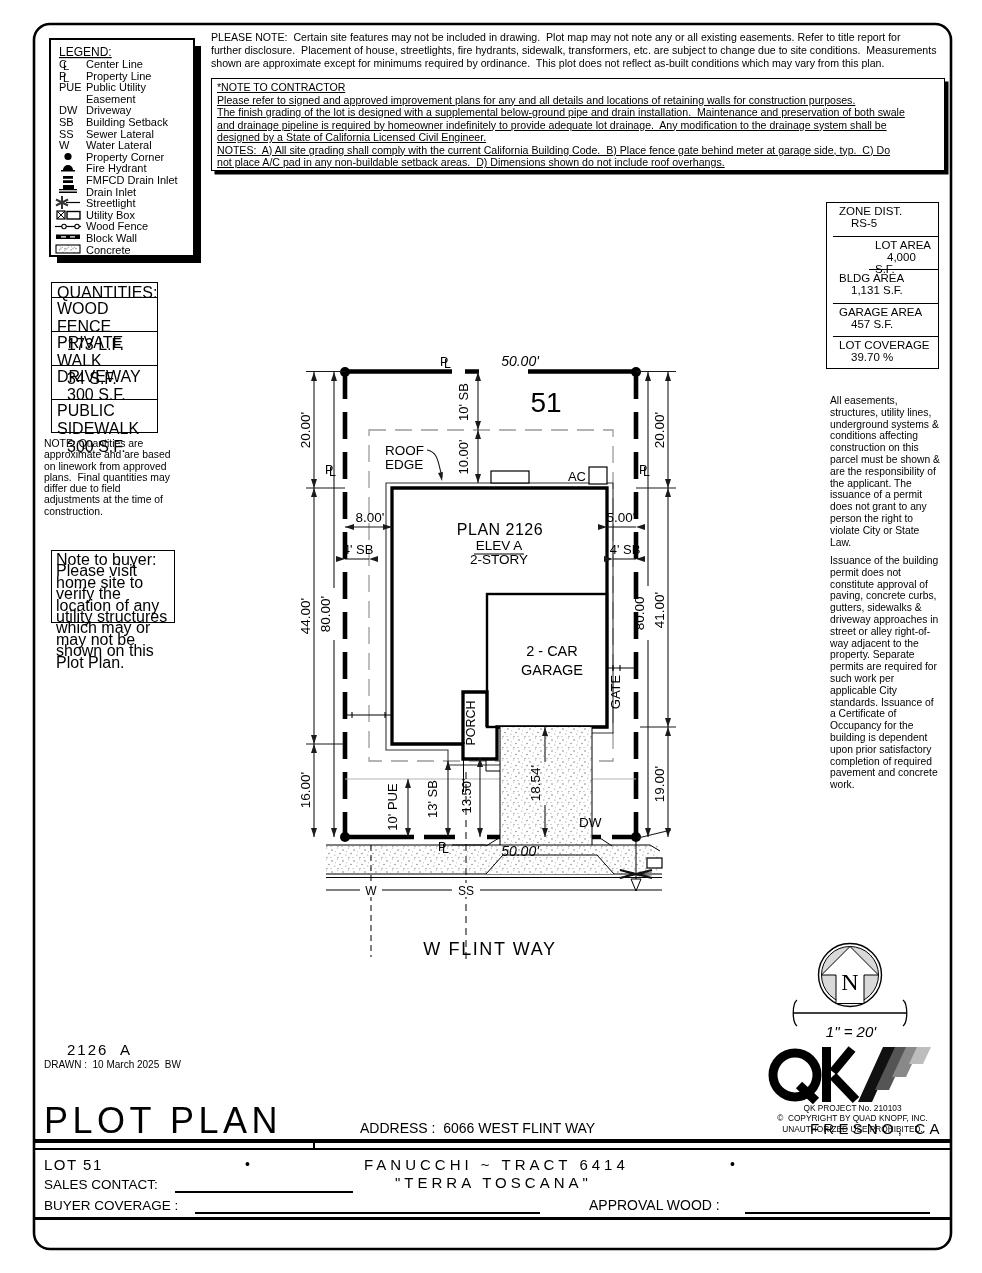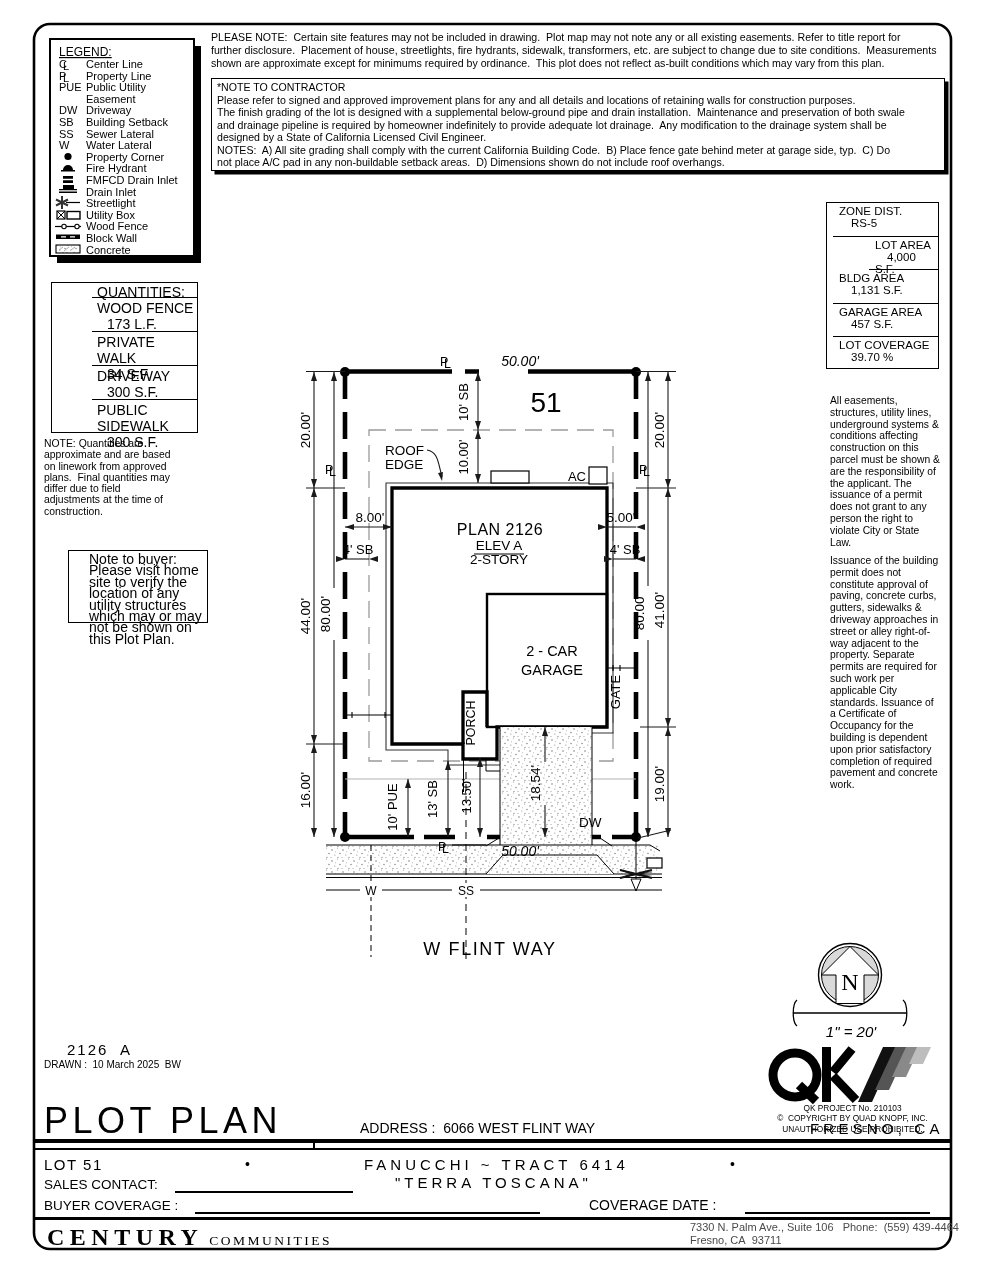--- a/index.html
+++ b/index.html
@@ -357,47 +357,47 @@
 <g>
 <rect x="56" y="245" width="24" height="8" fill="url(#stip)" stroke="#000" stroke-width="1.1"></rect>
 <path d="M59,250 l4,-3 M64,251 l5,-4 M71,250 l4,-3" stroke="#888" stroke-width="0.7"></path>
 </g>
 </svg>
 
 <div class="abs" style="left:211px;top:31px;width:745px;font-size:10.6px;line-height:13px;white-space:nowrap;">PLEASE NOTE:&nbsp; Certain site features may not be included in drawing.&nbsp; Plot map may not note any or all existing easements. Refer to title report for<br>
 further disclosure.&nbsp; Placement of house, streetlights, fire hydrants, sidewalk, transformers, etc. are subject to change due to site conditions.&nbsp; Measurements<br>
 shown are approximate except for minimums required by ordinance.&nbsp; This plot does not reflect as-built conditions which may vary from this plan.</div>
 
-<div class="abs" style="left:211px;top:78px;width:727px;height:89px;border:1.6px solid #000;box-shadow:3.5px 3.5px 0 #000;padding:2px 0 0 5px;font-size:10.6px;line-height:12.5px;white-space:nowrap;">*NOTE TO CONTRACTOR<br>
+<div class="abs" style="left:211px;top:78px;width:727px;height:89px;border:1.6px solid #000;box-shadow:3.5px 3.5px 0 #000;padding:2px 0 0 5px;font-size:10.6px;line-height:12.5px;white-space:nowrap;text-decoration:underline;">*NOTE TO CONTRACTOR<br>
 Please refer to signed and approved improvement plans for any and all details and locations of retaining walls for construction purposes.<br>
 The finish grading of the lot is designed with a supplemental below-ground pipe and drain installation.&nbsp; Maintenance and preservation of both swale<br>
 and drainage pipeline is required by homeowner indefinitely to provide adequate lot drainage.&nbsp; Any modification to the drainage system shall be<br>
 designed by a State of California Licensed Civil Engineer.<br>
 NOTES:&nbsp; A) All site grading shall comply with the current California Building Code.&nbsp; B) Place fence gate behind meter at garage side, typ.&nbsp; C) Do<br>
 not place A/C pad in any non-buildable setback areas.&nbsp; D) Dimensions shown do not include roof overhangs.</div>
 
 <div class="abs" style="left:826px;top:202px;width:105px;border:1.4px solid #000;font-size:11.5px;padding-left:6px;">
 <div style="border-bottom:1.4px solid #000;height:30.6px;padding:2px 0 0 6px;">ZONE DIST.<br><span style="padding-left:12px;">RS-5</span></div>
 <div style="border-bottom:1.4px solid #000;height:30.6px;padding:2px 0 0 6px;margin-left:36px;">LOT AREA<br><span style="padding-left:12px;">4,000 S.F.</span></div>
 <div style="border-bottom:1.4px solid #000;height:30.6px;padding:2px 0 0 6px;">BLDG AREA<br><span style="padding-left:12px;">1,131 S.F.</span></div>
 <div style="border-bottom:1.4px solid #000;height:30.6px;padding:2px 0 0 6px;">GARAGE AREA<br><span style="padding-left:12px;">457 S.F.</span></div>
 <div style="height:29px;padding:2px 0 0 6px;">LOT COVERAGE<br><span style="padding-left:12px;">39.70 %</span></div>
 </div>
 
-<div class="abs" style="left:51px;top:282px;width:105px;border:1.4px solid #000;font-size:14px;padding-left:40px;">
+<div class="abs" style="left:51px;top:282px;width:105px;border:1.4px solid #000;font-size:16px;">
 <div style="border-bottom:1.4px solid #000;height:13px;padding:1px 0 0 5px;">QUANTITIES:</div>
 <div style="border-bottom:1.4px solid #000;height:31px;padding:2px 0 0 5px;">WOOD FENCE<br><span style="padding-left:10px;">173 L.F.</span></div>
 <div style="border-bottom:1.4px solid #000;height:31px;padding:2px 0 0 5px;">PRIVATE WALK<br><span style="padding-left:10px;">34 S.F.</span></div>
 <div style="border-bottom:1.4px solid #000;height:31px;padding:2px 0 0 5px;">DRIVEWAY<br><span style="padding-left:10px;">300 S.F.</span></div>
 <div style="height:30px;padding:2px 0 0 5px;">PUBLIC SIDEWALK<br><span style="padding-left:10px;">300 S.F.</span></div>
 </div>
 
 <div class="abs" style="left:44px;top:438px;width:135px;font-size:10.4px;line-height:11.3px;">NOTE: Quantities are approximate and are based on linework from approved plans.&nbsp; Final quantities may differ due to field adjustments at the time of construction.</div>
 
-<div class="abs" style="left:68px;top:550px;width:118px;height:68px;border:1.5px solid #000;padding:3px 0 0 20px;font-size:14px;line-height:11.4px;">Note to buyer:&nbsp; Please visit home site to verify the location of any utility structures which may or may not be shown on this Plot Plan.</div>
+<div class="abs" style="left:51px;top:550px;width:118px;height:68px;border:1.5px solid #000;padding:3px 0 0 4px;font-size:16px;line-height:11.4px;">Note to buyer:&nbsp; Please visit home site to verify the location of any utility structures which may or may not be shown on this Plot Plan.</div>
 
 <div class="abs" style="left:830px;top:395px;width:112px;font-size:10.3px;line-height:11.8px;">All easements, structures, utility lines, underground systems &amp; conditions affecting construction on this parcel must be shown &amp; are the responsibility of the applicant. The issuance of a permit does not grant to any person the right to violate City or State Law.</div>
 
 <div class="abs" style="left:830px;top:555px;width:110px;font-size:10.3px;line-height:11.8px;">Issuance of the building permit does not constitute approval of paving, concrete curbs, gutters, sidewalks &amp; driveway approaches in street or alley right-of-way adjacent to the property. Separate permits are required for such work per applicable City standards. Issuance of a Certificate of Occupancy for the building is dependent upon prior satisfactory completion of required pavement and concrete work.</div>
 
 <div class="abs" style="left:44px;top:1059px;font-size:10px;">DRAWN :&nbsp; 10 March 2025&nbsp; BW</div>
 
 <div class="abs" style="left:47px;top:1041px;font-size:15px;letter-spacing:2px;margin-left:20px;">2126&nbsp; A</div>
 
 <div class="abs" style="left:44px;top:1100px;font-size:36px;letter-spacing:4.5px;">PLOT PLAN</div>
@@ -416,21 +416,19 @@
 <div class="abs" style="left:364px;top:1156px;font-size:15px;letter-spacing:4px;">FANUCCHI ~ TRACT 6414</div>
 <div class="abs" style="left:730px;top:1156px;font-size:14px;">•</div>
 <div class="abs" style="left:810px;top:1120px;font-size:15px;letter-spacing:4.2px;">FRESNO, CA</div>
 
 <div class="abs" style="left:44px;top:1177px;font-size:13.5px;">SALES CONTACT:</div>
 <div class="abs" style="left:175px;top:1191px;width:178px;height:1.6px;background:#000;"></div>
 <div class="abs" style="left:395px;top:1174px;font-size:15px;letter-spacing:4px;">"TERRA TOSCANA"</div>
 
 <div class="abs" style="left:44px;top:1198px;font-size:13.5px;">BUYER COVERAGE :</div>
 <div class="abs" style="left:195px;top:1212px;width:345px;height:1.6px;background:#000;"></div>
-<div class="abs" style="left:589px;top:1197px;font-size:14px;">COVERAGE DATE :</div>
+<div class="abs" style="left:589px;top:1197px;font-size:14px;">APPROVAL WOOD :</div>
 <div class="abs" style="left:745px;top:1212px;width:185px;height:1.6px;background:#000;"></div>
 
 <div class="abs" style="left:34px;top:1216.5px;width:917px;height:3.5px;background:#000;"></div>
 
-<div class="abs" style="left:47px;top:1224px;font-family:'Liberation Serif',serif;font-size:24px;letter-spacing:5.5px;font-weight:bold;">CENTURY<span style="font-size:13.5px;letter-spacing:2.5px;font-weight:normal;">&nbsp;COMMUNITIES</span></div>
-
-<div class="abs" style="left:690px;top:1221px;font-size:11px;color:#4a4a4a;line-height:13px;">7330 N. Palm Ave., Suite 106&nbsp;&nbsp;&nbsp;Phone:&nbsp; (559) 439-4464<br>Fresno, CA&nbsp; 93711</div>
+
 </div>
 
 </body></html>

